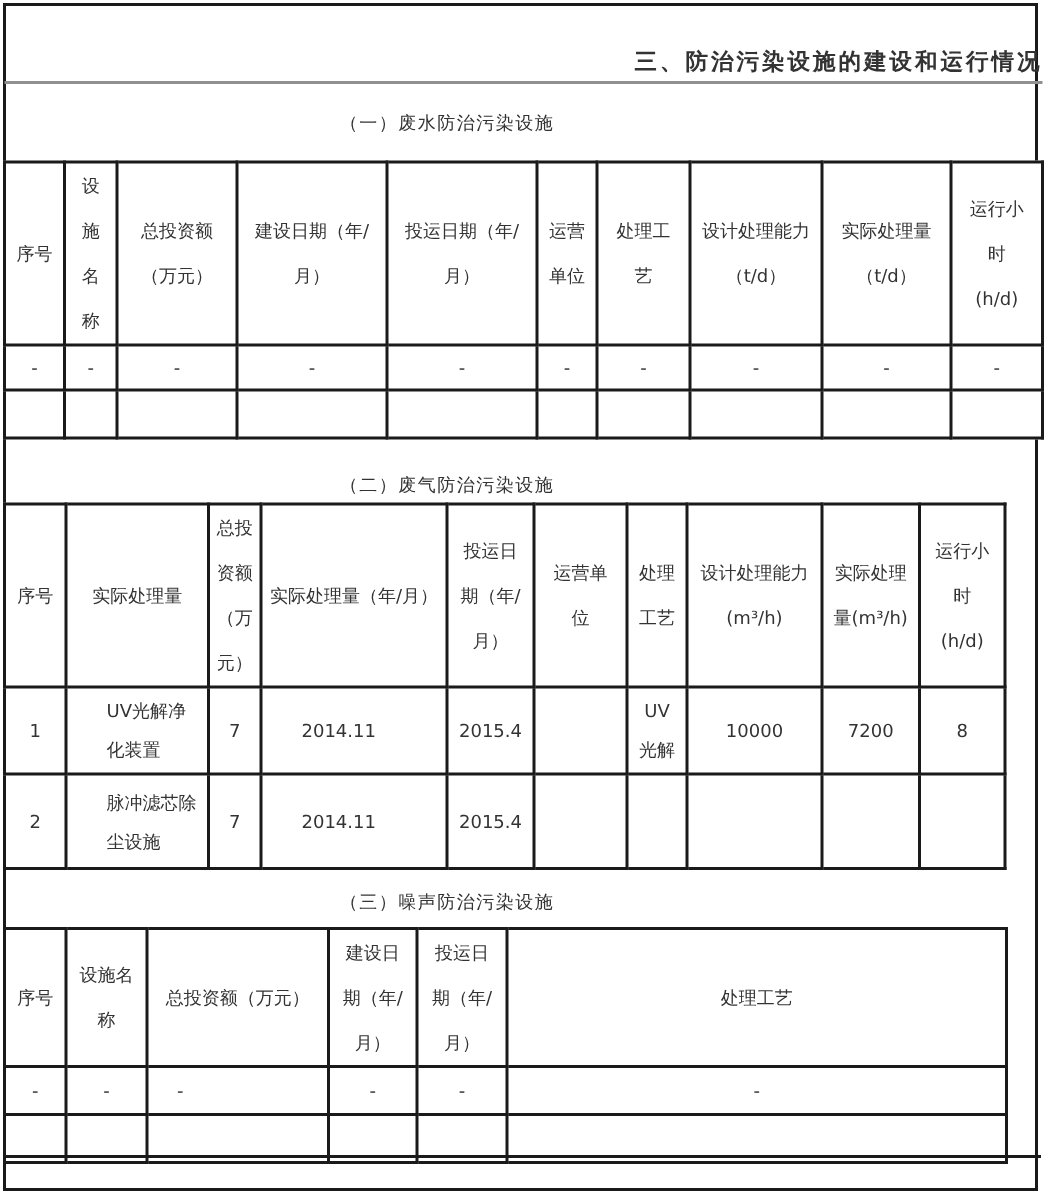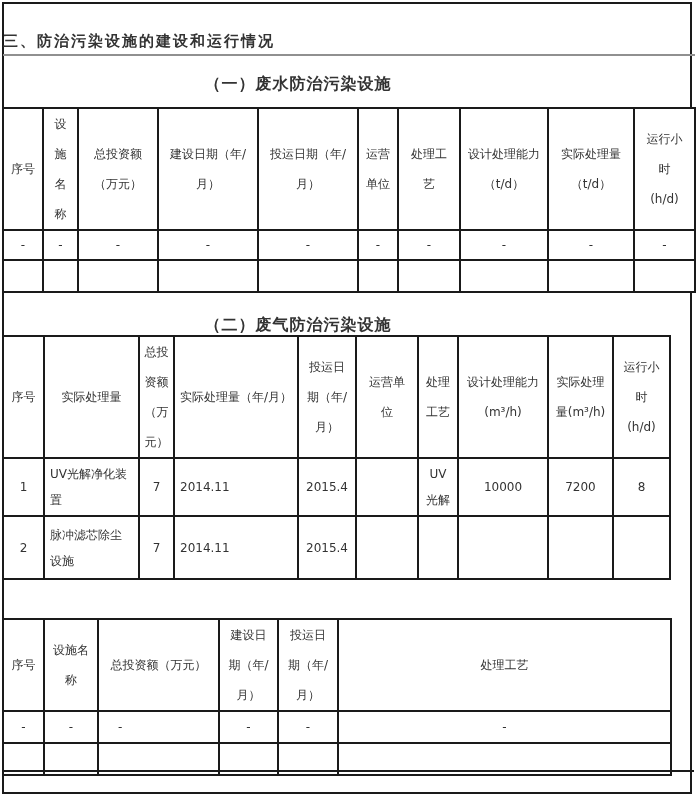--- a/index.html
+++ b/index.html
@@ -7,46 +7,46 @@
     position:relative; width:698px; height:798px; background:#ffffff;
     font-family:"DejaVu Sans", sans-serif; color:#333333; overflow:hidden;
   }
   .frame {
     position:absolute; left:2px; top:2px; width:690px; height:792px;
     border:2px solid #1a1a1a; box-sizing:border-box;
   }
   .title-row {
     position:absolute; left:3px; top:4px; width:692px; height:52px;
     border-bottom:2px solid #909090; box-sizing:border-box;
-    display:flex; align-items:flex-end; justify-content:flex-start;
+    display:flex; align-items:flex-end; justify-content:flex-end;
     padding-bottom:3px;
   }
   .title-text {
     font-size:15px; font-weight:bold; letter-spacing:2px; color:#333333;
     white-space:nowrap;
   }
   .section-heading {
     position:absolute; left:0; width:596px; text-align:center;
-    font-size:16px; font-weight:bold; color:#333333; letter-spacing:1px;
+    font-size:12px; font-weight:normal; color:#333333; letter-spacing:1px;
   }
   .sh1 { top:74px; }
   .sh2 { top:315px; }
   .sh3 { top:593px; }
   table.tbl {
     position:absolute; border-collapse:collapse; table-layout:fixed;
     background:#ffffff;
   }
   .tbl td {
     border:2px solid #1a1a1a; font-size:12px; color:#333333;
     text-align:center; vertical-align:middle; white-space:pre-line;
     padding:0 2px; overflow:hidden; box-sizing:border-box;
   }
   .tbl tr.hdr td { line-height:30px; }
   .tbl tr.dat td { line-height:26px; }
-  td.al  { text-align:left; padding-left:5px; padding-right:6px; }
+  td.al  { text-align:left; padding-left:26px; padding-right:6px; }
   td.al18{ text-align:left; padding-left:19px; }
   .t1 { left:2px; top:107px; width:692px; }
   .t2 { left:2px; top:335px; width:667px; }
   .t3 { left:2px; top:618px; width:668px; }
   tr.h121{ height:121px; } tr.h122{ height:122px; } tr.h90{ height:90px; }
   tr.h30 { height:30px; }  tr.h32 { height:32px; }
   tr.h58 { height:58px; }  tr.h63 { height:63px; }
   .bottom-divider {
     position:absolute; left:2px; top:770px; width:692px; height:2px;
     background:#1a1a1a;
@@ -189,20 +189,21 @@
       <td>2015.4</td>
       <td></td>
       <td></td>
       <td></td>
       <td></td>
       <td></td>
     </tr>
   </tbody>
     </table>
 
+  <div class="section-heading sh3">（三）噪声防治污染设施</div>
 
   <table class="tbl t3">
     <colgroup>
       <col style="width:41px">
         <col style="width:54px">
         <col style="width:121px">
       <col style="width:59px">
         <col style="width:60px">
         <col style="width:333px">
     </colgroup>

